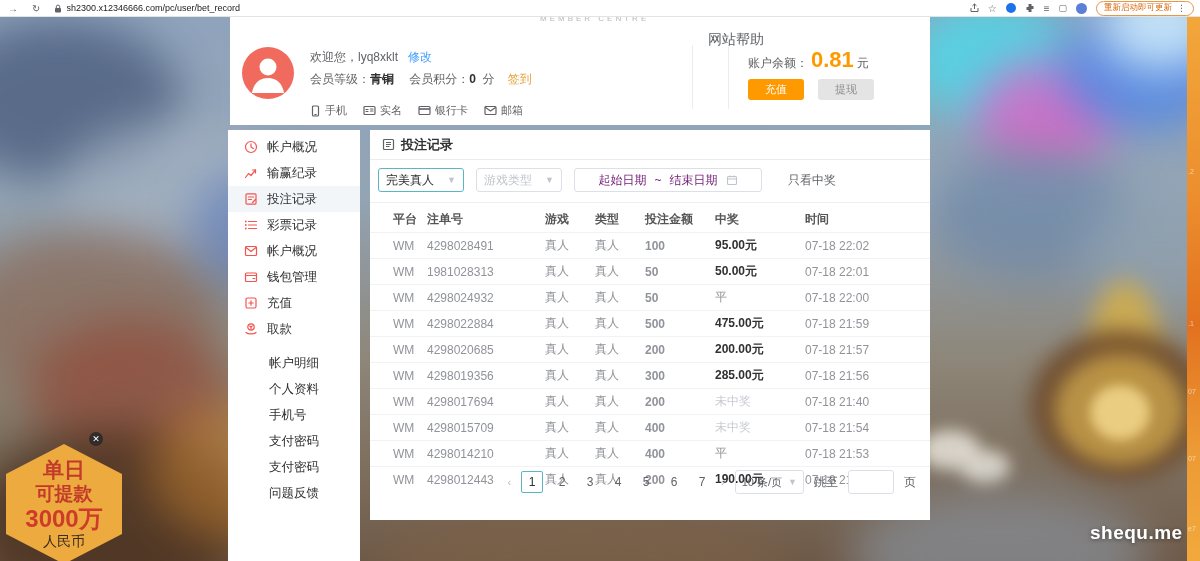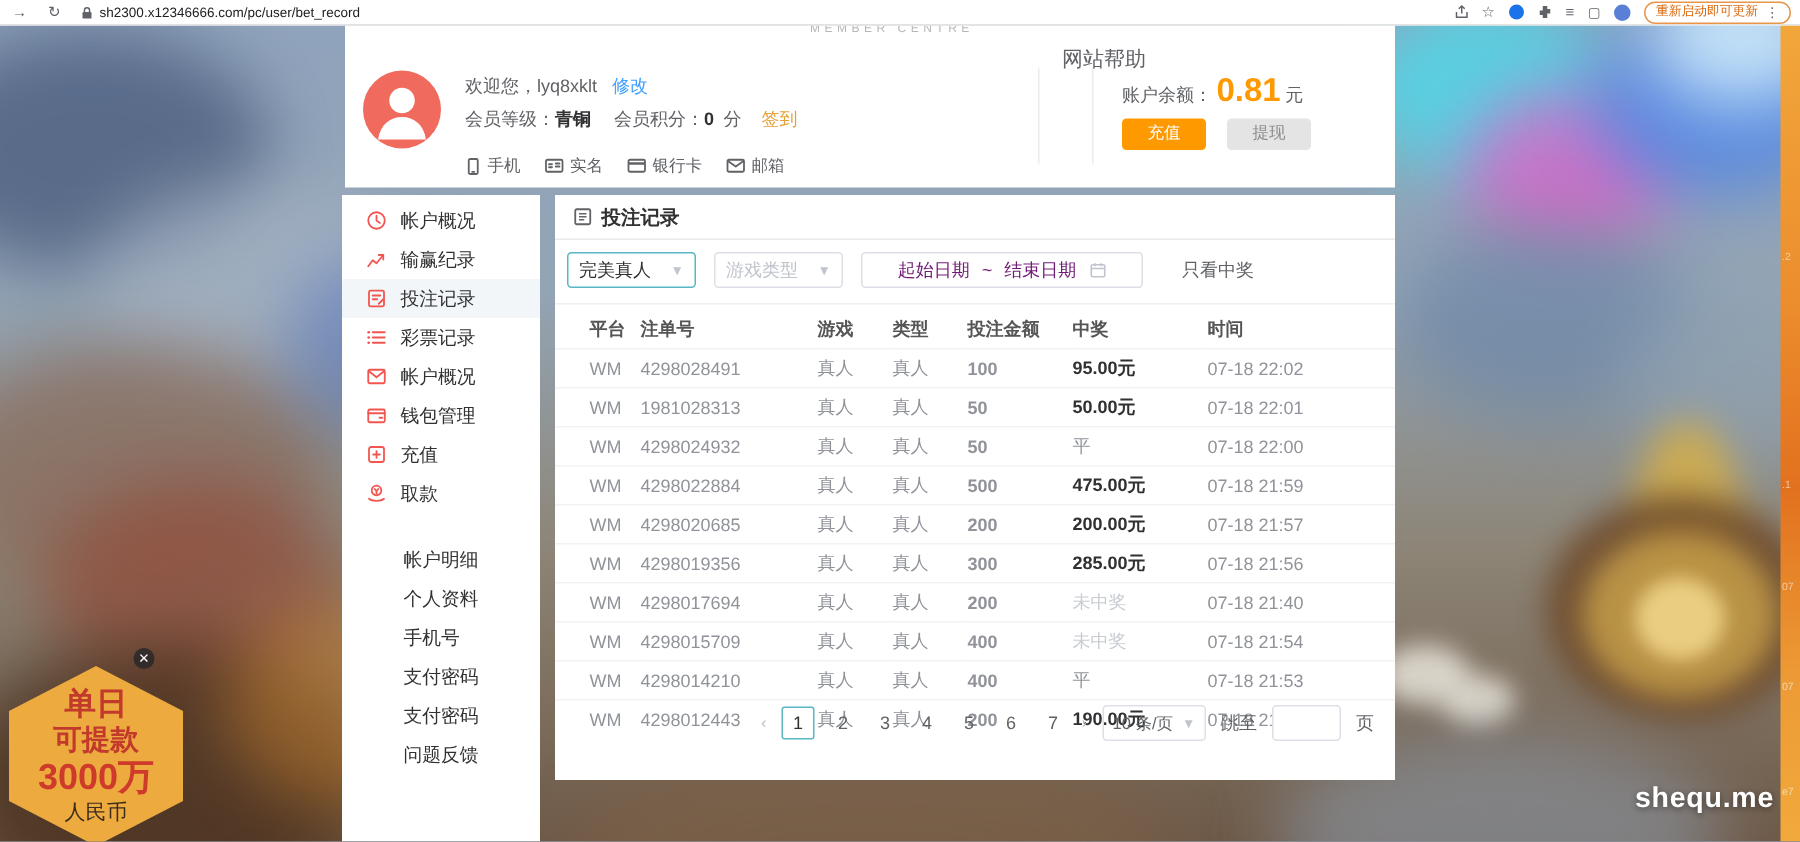--- a/index.html
+++ b/index.html
@@ -51,21 +51,21 @@
   .help li{list-style:none;margin:0 0 7px;white-space:nowrap;}
   .help ul{margin:0;padding:0;}
   .help .dot{display:inline-block;width:7px;height:7px;border-radius:50%;background:#555;margin-right:6px;vertical-align:1px;}
   
   .sidebar{position:absolute;left:228px;top:130px;width:132px;height:431px;background:#fff;z-index:3;
            padding-top:4px;box-sizing:border-box;}
   .side-item{height:26px;display:flex;align-items:center;gap:9px;padding-left:16px;font-size:12.5px;
              color:#303133;cursor:pointer;}
   .side-item.active{background:#f2f6f9;}
   .side-item .icn{color:#f25550;display:flex;}
-  .side-sub{margin-top:18px;}
+  .side-sub{margin-top:8px;}
   .sub-item{height:26px;display:flex;align-items:center;padding-left:41px;font-size:12.5px;color:#303133;cursor:pointer;}
   
   .panel{position:absolute;left:370px;top:130px;width:560px;height:390px;background:#fff;z-index:3;}
   .panel-head{height:29px;border-bottom:1px solid #ebebeb;display:flex;align-items:center;gap:6px;
               padding-left:12px;font-size:13px;font-weight:bold;color:#303133;}
   .panel-head .icn{color:#606266;display:flex;}
   .filters{position:absolute;left:0;top:37px;width:100%;height:26px;display:flex;align-items:center;font-size:12px;}
   .sel{height:24px;border:1px solid #dcdfe6;border-radius:3px;display:flex;align-items:center;
        justify-content:space-between;padding:0 7px;box-sizing:border-box;color:#c0c4cc;cursor:pointer;background:#fff;}
   .sel.active{border-color:#58b7c2;color:#303133;}

